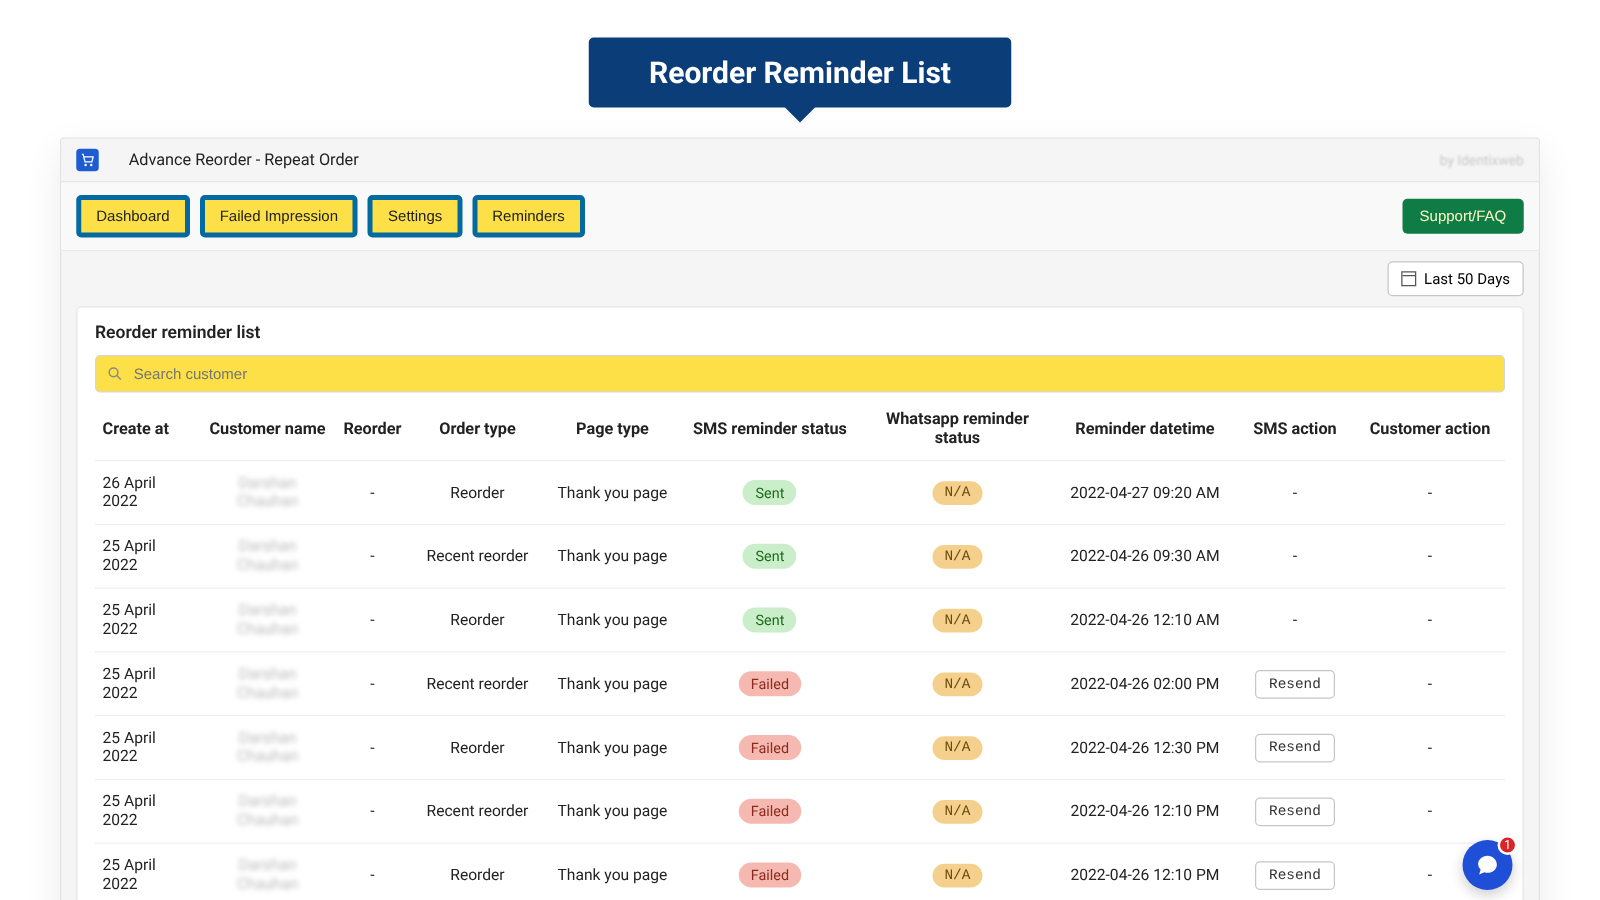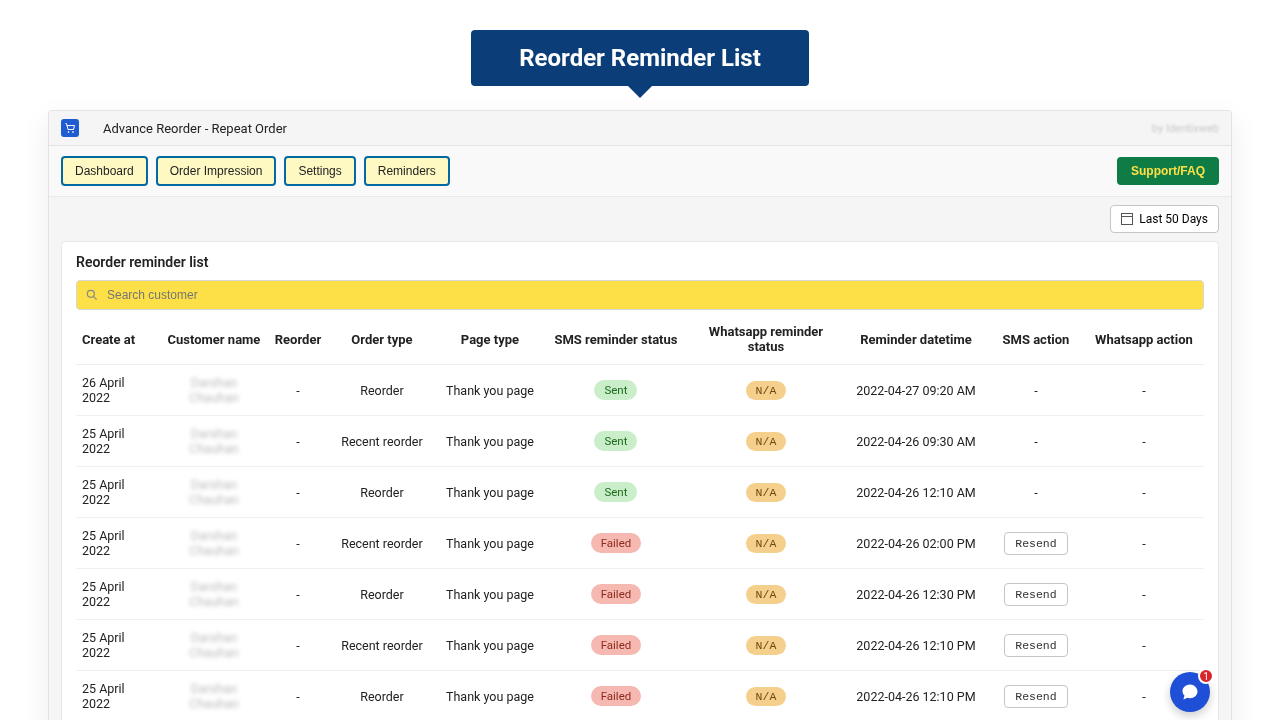--- a/index.html
+++ b/index.html
@@ -65,37 +65,37 @@
   .app-header-right { color: #c9c9c9; font-size: 11px; filter: blur(1px); }
   .nav-row {
     display: flex;
     align-items: center;
     padding: 10px 12px;
     gap: 8px;
     background: #f9f9f9;
     border-bottom: 1px solid #e9e9e9;
   }
   .nav-btn {
-    background: #fef9c3;
-    border: 2px solid #0369a1;
+    background: #fde047;
+    border: 4px solid #0369a1;
     border-radius: 4px;
     padding: 6px 12px;
     font-size: 12px;
     color: #222;
     cursor: pointer;
   }
   .nav-spacer { flex: 1; }
   .support-btn {
     background: #0f7b45;
-    color: #fde047;
+    color: #fef9c3;
     border: none;
     border-radius: 4px;
     padding: 7px 14px;
     font-size: 12px;
-    font-weight: 700;
+    font-weight: 400;
     cursor: pointer;
   }
   .filter-row {
     display: flex;
     justify-content: flex-end;
     padding: 8px 12px;
   }
   .date-filter {
     background: #fff;
     border: 1px solid #c6c6c6;
@@ -246,21 +246,21 @@
             <path d="M3 3h2l3 12h11l2-8H6"></path>
           </svg>
       </div>
       <div class="app-title">Advance Reorder - Repeat Order</div>
     </div>
     <div class="app-header-right">by Identixweb</div>
   </div>
 
   <div class="nav-row">
     <button class="nav-btn">Dashboard</button>
-    <button class="nav-btn">Order Impression</button>
+    <button class="nav-btn">Failed Impression</button>
     <button class="nav-btn">Settings</button>
     <button class="nav-btn">Reminders</button>
     <div class="nav-spacer"></div>
     <button class="support-btn">Support/FAQ</button>
   </div>
 
   <div class="filter-row">
     <div class="date-filter">
       <span class="cal-icon"></span>
       <span>Last 50 Days</span>
@@ -297,21 +297,21 @@
         <tr>
           <th class="left">Create at</th>
           <th>Customer name</th>
           <th>Reorder</th>
           <th>Order type</th>
           <th>Page type</th>
           <th>SMS reminder status</th>
           <th>Whatsapp reminder status</th>
           <th>Reminder datetime</th>
           <th>SMS action</th>
-          <th>Whatsapp action</th>
+          <th>Customer action</th>
         </tr>
       </thead>
       <tbody id="table-body">
           <tr>
             <td class="left">26 April 2022</td>
             <td><span class="blurred">Darshan Chauhan</span></td>
             <td>-</td>
             <td>Reorder</td>
             <td>Thank you page</td>
             <td><span class="badge sent">Sent</span></td>

